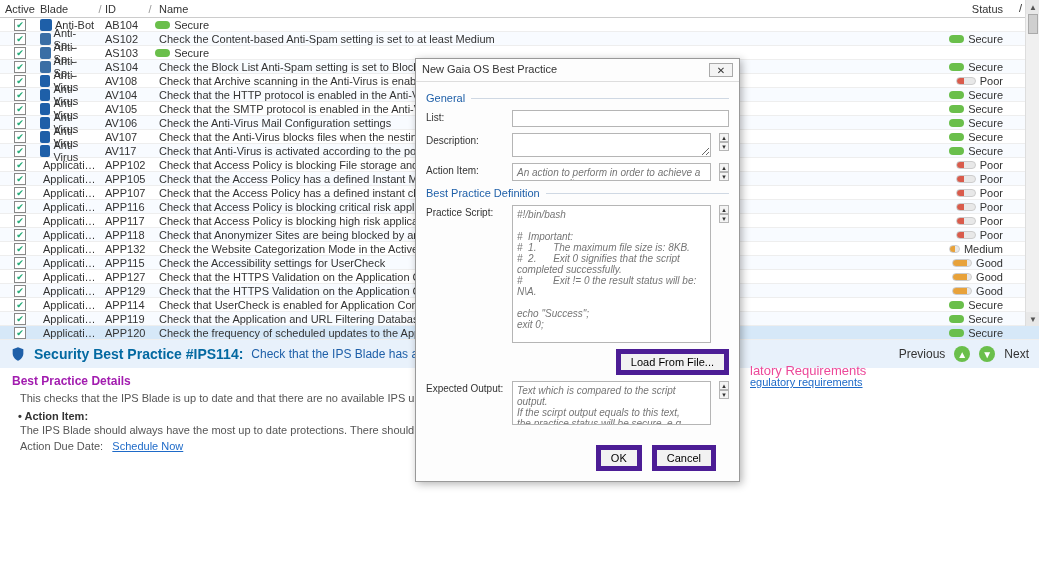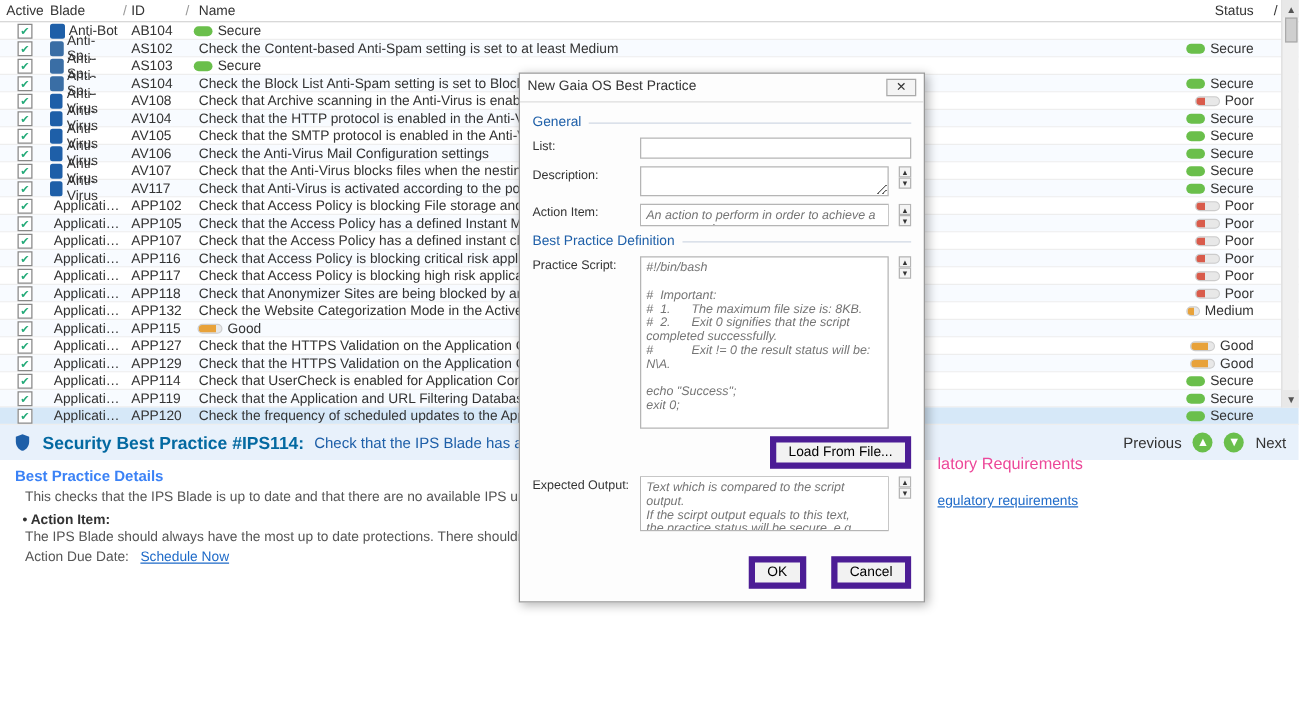--- a/index.html
+++ b/index.html
@@ -39,45 +39,45 @@
 .banner { background: #e8f1fb; padding: 6px 10px; display:flex; align-items:center; gap:8px; }
 .banner .shield { width:16px; height:16px; display:inline-block; }
 .banner .shield svg { fill:#1e5fa8; }
 .banner-title { color:#0369a1; font-size:14px; font-weight:600; }
 .banner-sub { color:#1e5fa8; font-size:12px; }
 .banner-nav { margin-left:auto; display:flex; align-items:center; gap:9px; color:#333; font-size:12px;}
 .circ { width:16px; height:16px; border-radius:50%; background:#6abf4b; display:inline-flex; align-items:center; justify-content:center; color:#fff; font-size:10px;}
 
 
 .details { padding: 4px 12px; color:#333; }
-.details h3 { color:#3b82f6; font-size:12px; font-weight:600; margin: 2px 0 4px; }
+.details h3 { color:#a21caf; font-size:12px; font-weight:600; margin: 2px 0 4px; }
 .details .sec { margin-left:4px; margin-bottom:6px; }
 .details .bullet { font-weight:600; color:#333; margin-left:2px; }
 .details .txt { color:#555; font-size:11px; margin:2px 0 4px 4px; }
 .link { color:#1e6ac8; text-decoration:underline; }
 .req-head { color:#ec4899; font-size:13px; position:absolute; left:750px; top:363px; }
-.req-sub { color:#1e6ac8; font-size:11px; position:absolute; left:750px; top:395px; }
+.req-sub { color:#1e6ac8; font-size:11px; position:absolute; left:750px; top:376px; }
 
 
 .dialog { position:absolute; left:415px; top:58px; width:325px; background:#fdfdfd; border:1px solid #999; box-shadow: 2px 2px 8px rgba(0,0,0,0.3); }
 .dlg-title { display:flex; padding:4px 6px; font-size:11px; border-bottom:1px solid #ddd; }
 .dlg-close { margin-left:auto; width:24px; height:14px; border:1px solid #aaa; background:#f4f4f4; display:flex; align-items:center; justify-content:center; font-size:10px; }
 .dlg-body { padding: 6px 10px 8px; }
 .section-label { color:#1e5fa8; font-size:11px; display:flex; align-items:center; gap:6px; margin:4px 0 6px; }
 .section-label::after { content:""; flex:1; height:1px; background:#cfd8e3; }
 .form-row { display:flex; gap:8px; margin-bottom:6px; align-items:flex-start; }
 .form-lab { width:78px; font-size:10px; color:#333; padding-top:2px; }
 .inp { flex:1; border:1px solid #b5b5b5; background:#fff; font-size:10px; padding:2px 3px; font-family:inherit; }
 .ta { flex:1; border:1px solid #b5b5b5; background:#fff; font-size:10px; font-style:italic; color:#888; padding:3px 4px; font-family:inherit; resize:none; white-space:pre-wrap; }
 .ta.tall { height:138px; }
 .ta.med { height:44px; }
 .spin { width:10px; display:flex; flex-direction:column; }
 .spin span { height:9px; border:1px solid #b5b5b5; font-size:7px; display:flex; align-items:center; justify-content:center; background:#f4f4f4; }
 .btn { border:5px solid #4c1d95; background:#f2f2f2; padding:2px 10px; font-size:11px; font-family:inherit; }
-.dlg-buttons { display:flex; justify-content:flex-end; gap:20px; padding:6px 10px 10px; }
+.dlg-buttons { display:flex; justify-content:flex-end; gap:10px; padding:6px 23px 10px; }
 .load-row { display:flex; justify-content:flex-end; margin:4px 0 6px 86px; }
 
 
 .scroll { position:absolute; right:0; top:0; width:14px; height:326px; background:#f0f0f0; border-left:1px solid #ddd; }
 .scroll .th { position:absolute; top:14px; left:2px; width:10px; height:20px; background:#cfcfcf; border:1px solid #aaa; }
 .scroll .ar { position:absolute; left:0; width:14px; height:14px; background:#e8e8e8; display:flex; align-items:center; justify-content:center; font-size:8px; color:#555;}
 .scroll .ar.up { top:0; }
 .scroll .ar.dn { bottom:0; }
 </style>
 </head>
@@ -367,20 +367,21 @@
       </div>
       <div class="grid-row">
         <div class="col-active"><span class="chk"></span></div>
         <div class="col-blade">
           <span class="blade-icon ico-app"></span>
           <span>Applicati…</span>
         </div>
         <div class="col-sep"></div>
         <div class="col-id">APP115</div>
         <div class="col-sep"></div>
+        <div class="col-name">Check the Accessibility settings for UserCheck</div>
         <div class="col-status">
           <span class="pill good"></span>
           <span>Good</span>
         </div>
         <div class="col-end"></div>
       </div>
       <div class="grid-row">
         <div class="col-active"><span class="chk"></span></div>
         <div class="col-blade">
           <span class="blade-icon ico-app"></span>

